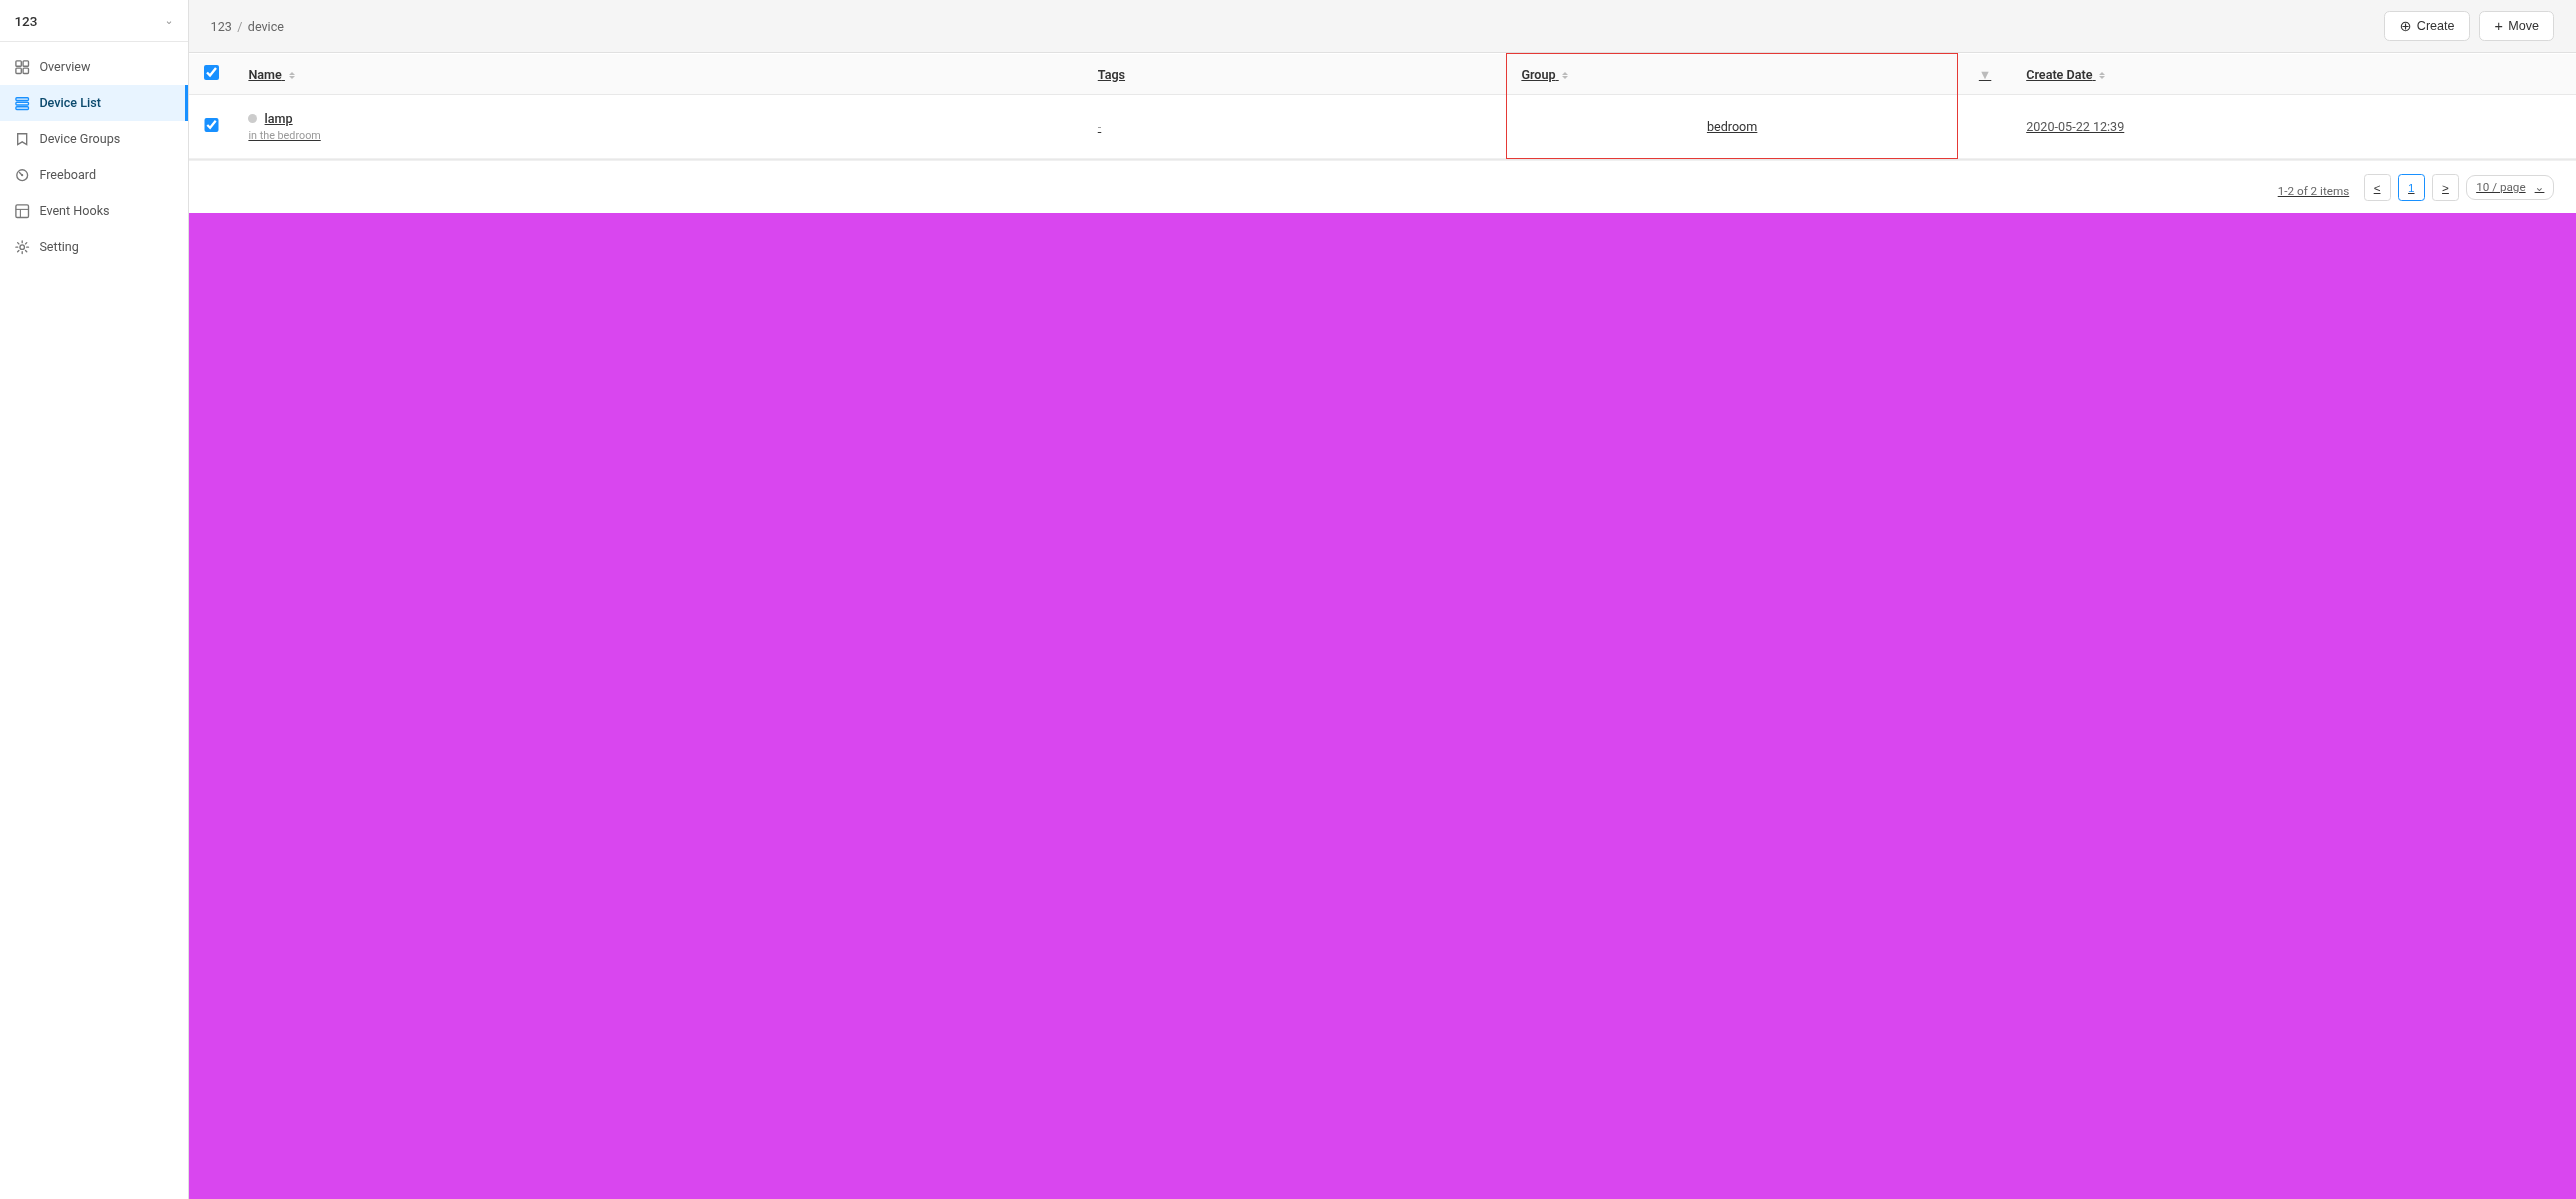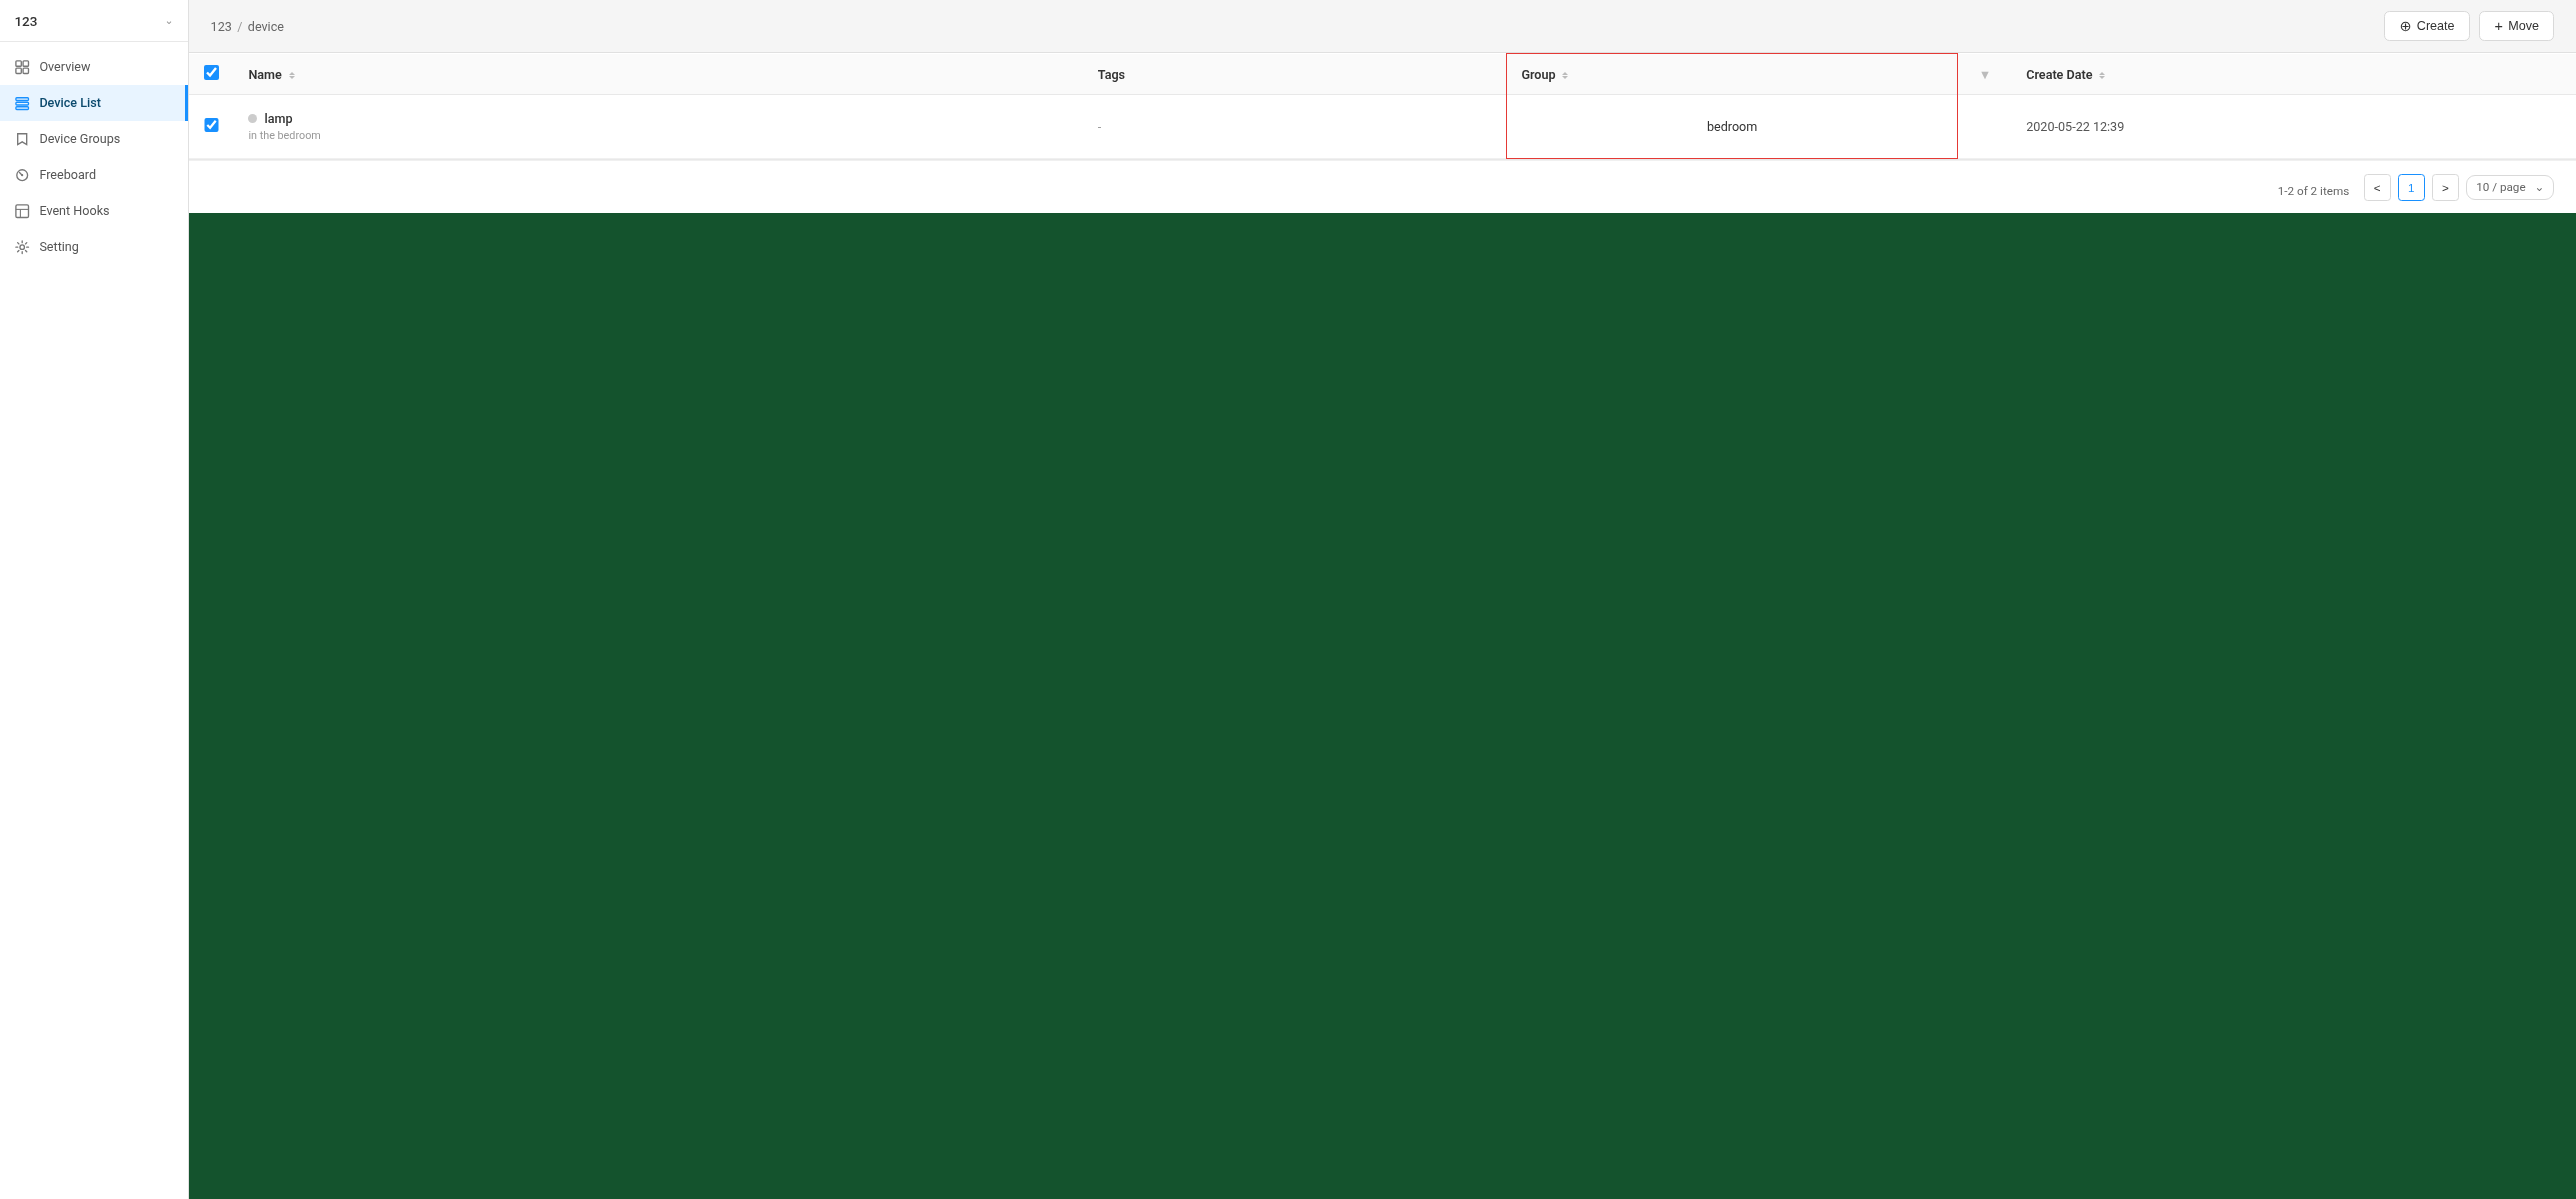--- a/index.html
+++ b/index.html
@@ -100,21 +100,22 @@
       cursor: pointer;
       border: 0.9px solid #d9d9d9;
       background: #fff;
       color: #333;
     }
     .btn-icon { font-size: 14.4px; }
 
     .content-area {
       flex: 1;
       padding: 0;
-      background: #14532d;
+      background: #d946ef;
+      text-decoration: underline;
     }
 
     
     .table-container {
       background: #fff;
       margin: 0;
       border-bottom: 0.9px solid #e8e8e8;
     }
     .table {
       width: 100%;

